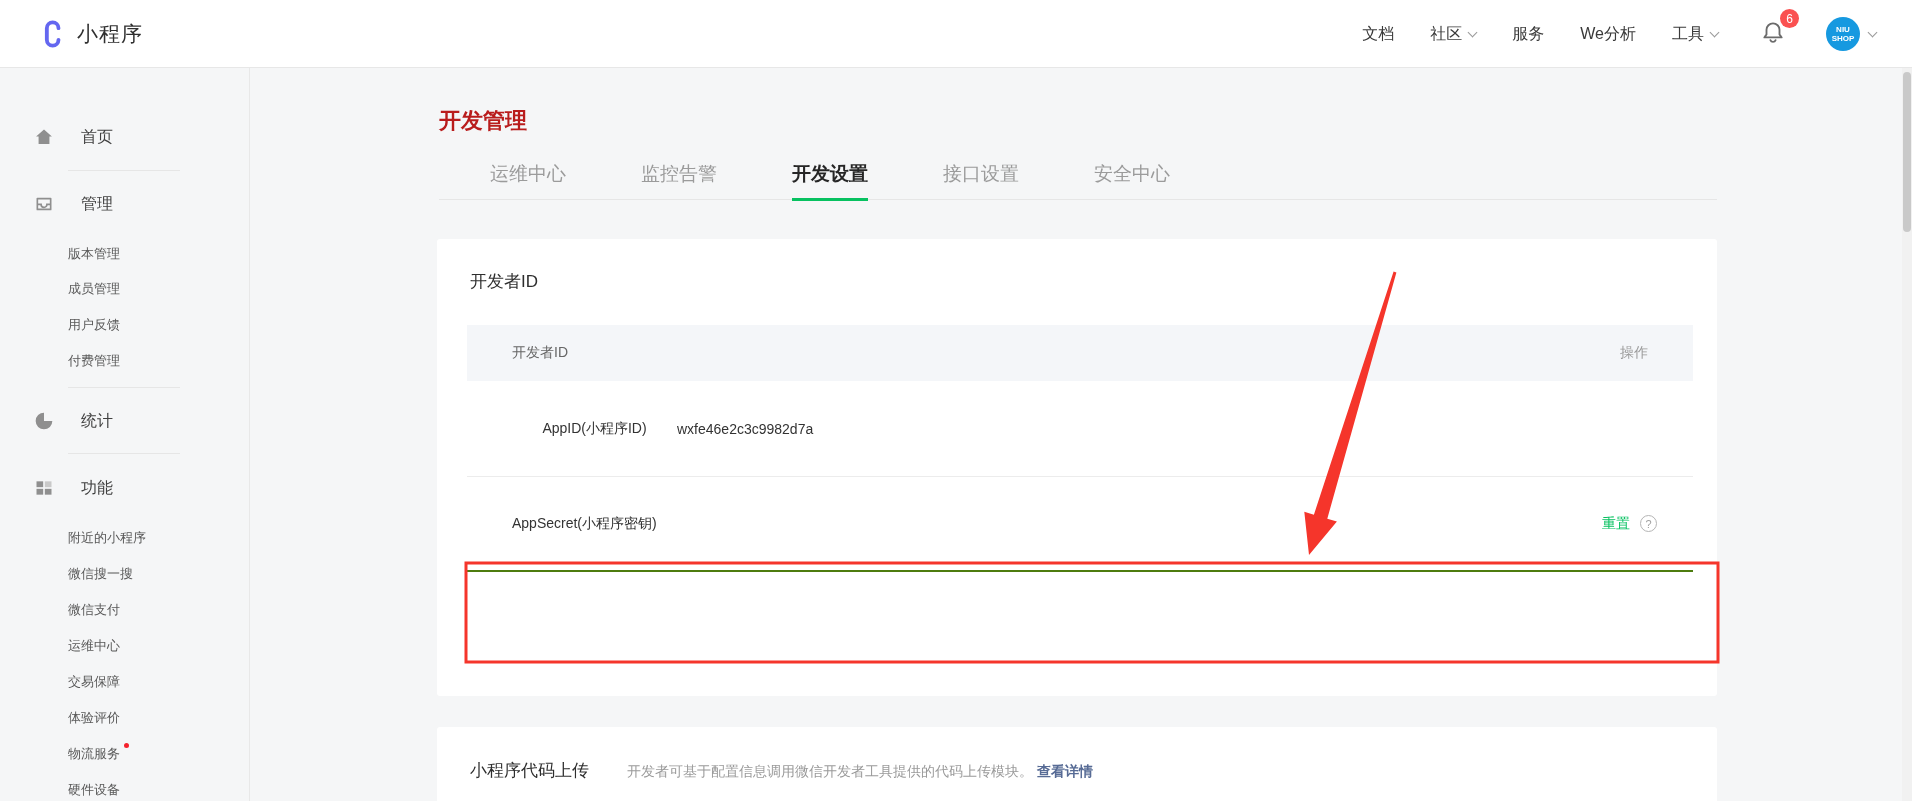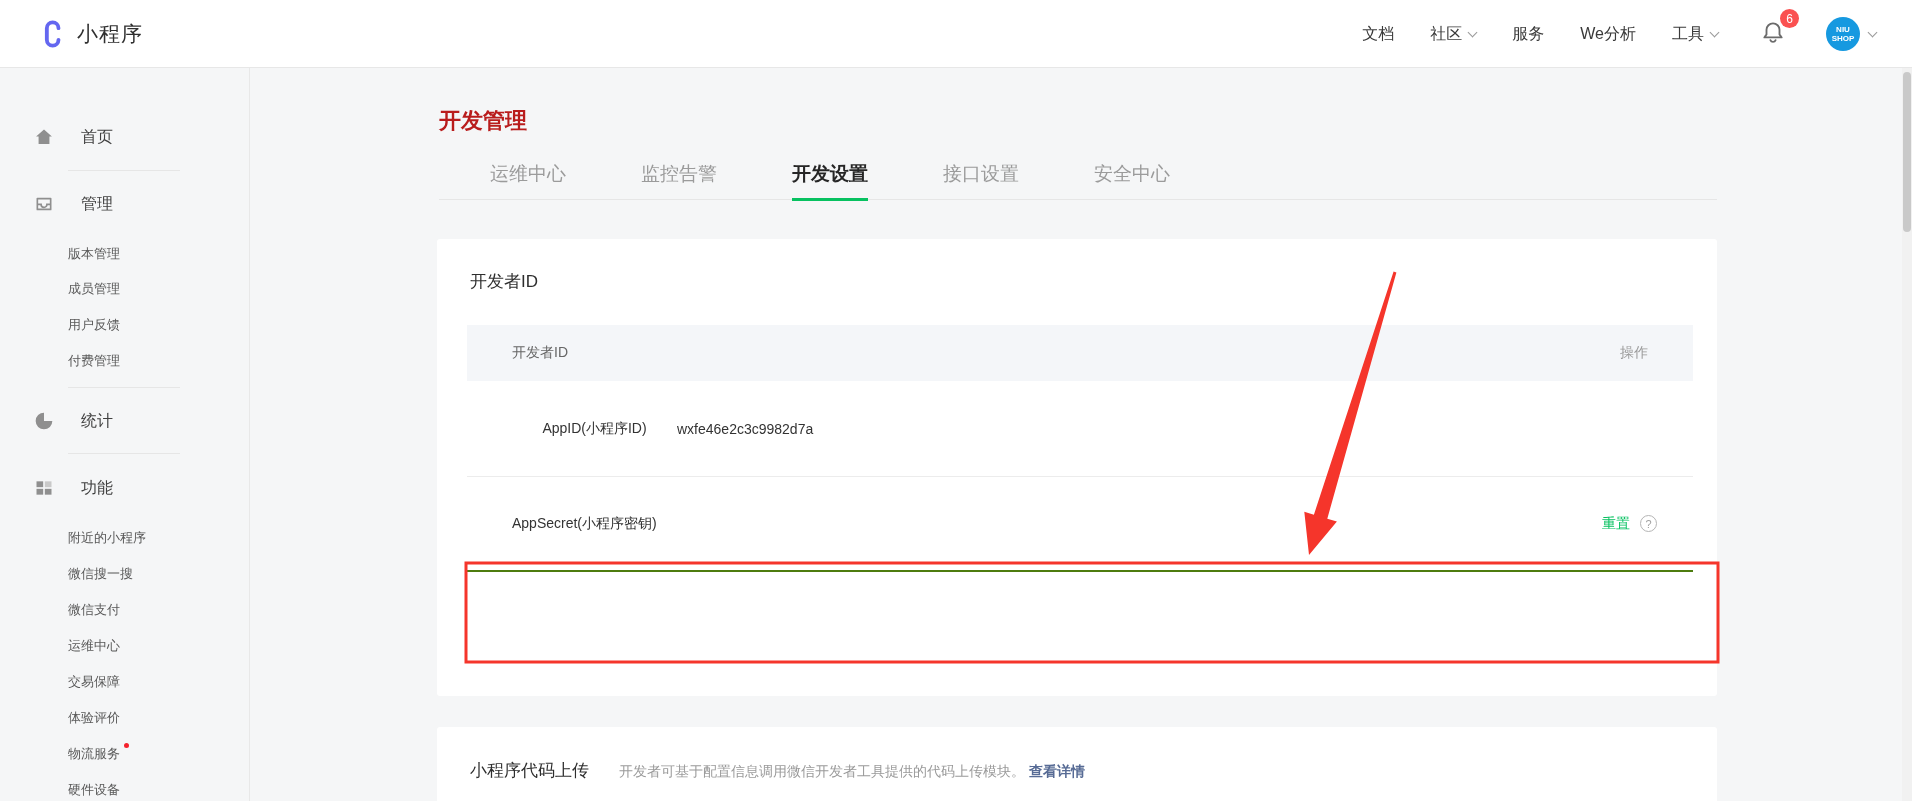--- a/index.html
+++ b/index.html
@@ -64,21 +64,21 @@
   .spacer { flex:1; }
   .green-link { color:#07c160; cursor:pointer; }
   .help { width:17px; height:17px; border:1px solid #b5b5b5; border-radius:50%; color:#a0a0a0;
           font-size:11px; display:flex; align-items:center; justify-content:center; margin-left:10px; cursor:pointer; }
   .toggle { width:40px; height:24px; border-radius:13px; background:#07c160; position:relative;
             margin-left:12px; cursor:pointer; flex:none; }
   .toggle .knob { position:absolute; right:2px; top:2px; width:20px; height:20px; border-radius:50%; background:#fff; }
 
   .upload-line { position:absolute; left:33px; top:32px; display:flex; align-items:baseline; white-space:nowrap; }
   .upload-title { font-size:17px; color:#2e2e2e; font-weight:500; }
-  .upload-desc { font-size:14px; color:#9a9a9a; margin-left:30px; }
+  .upload-desc { font-size:14px; color:#9a9a9a; margin-left:38px; }
   .upload-link { font-size:14px; color:#576b95; font-weight:bold; margin-left:4px; cursor:pointer; }
 
   
   .overlay { position:absolute; left:0; top:0; width:1912px; height:801px; z-index:8; pointer-events:none; }
 
   
   .scroll-track { position:absolute; right:0; top:68px; width:10px; bottom:0; background:#f1f1f1; z-index:7; }
   .scroll-thumb { position:absolute; right:1px; top:4px; width:8px; height:160px; background:#c9c9c9; border-radius:4px; }
 </style>
 </head>

